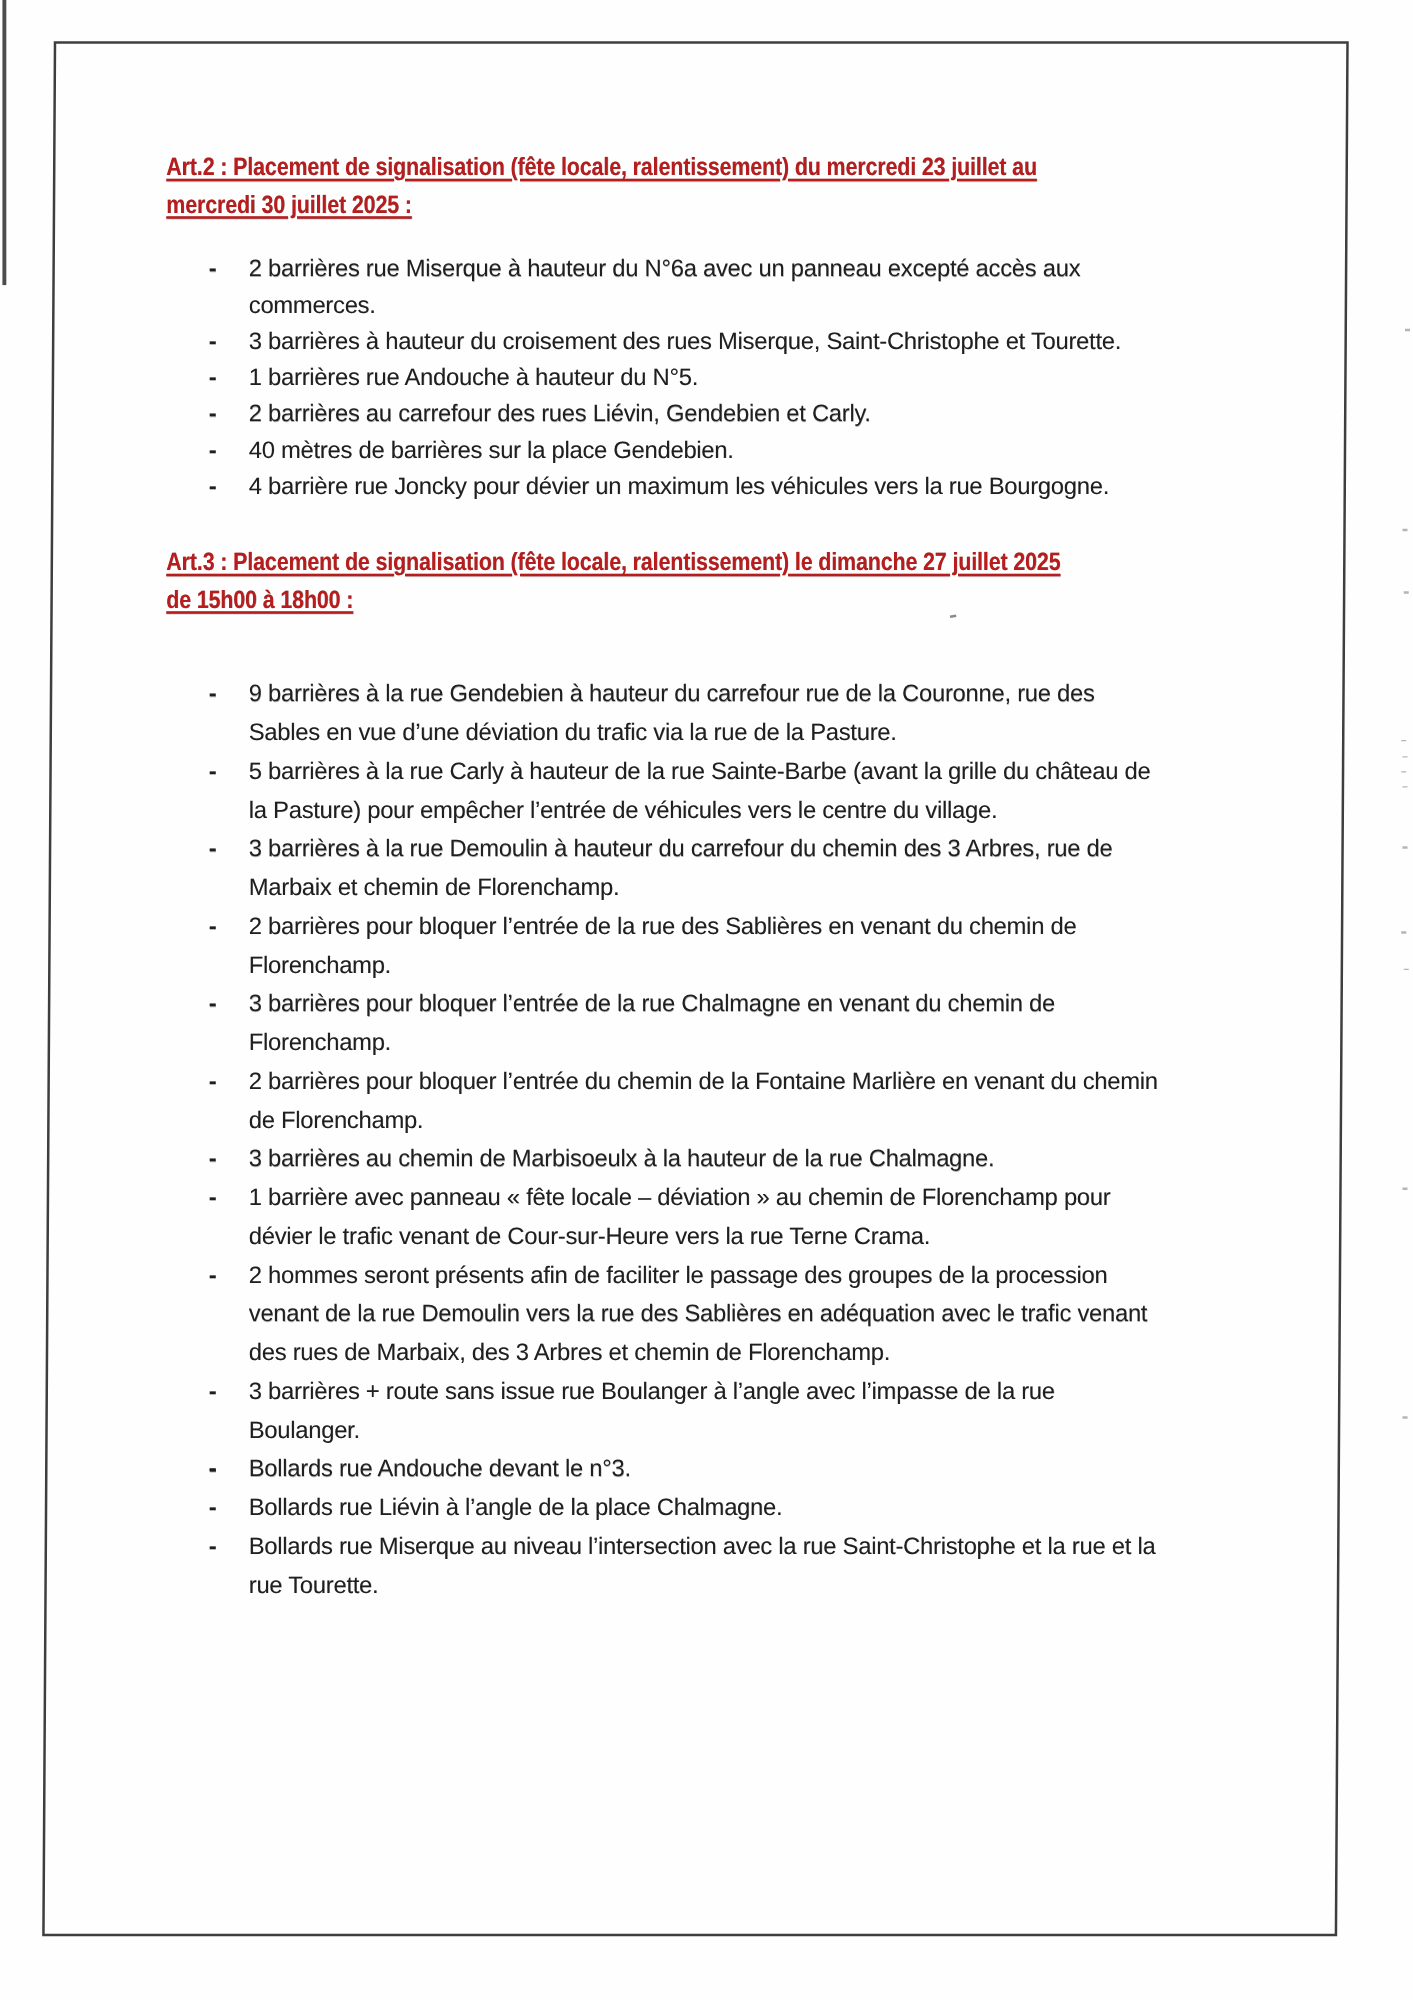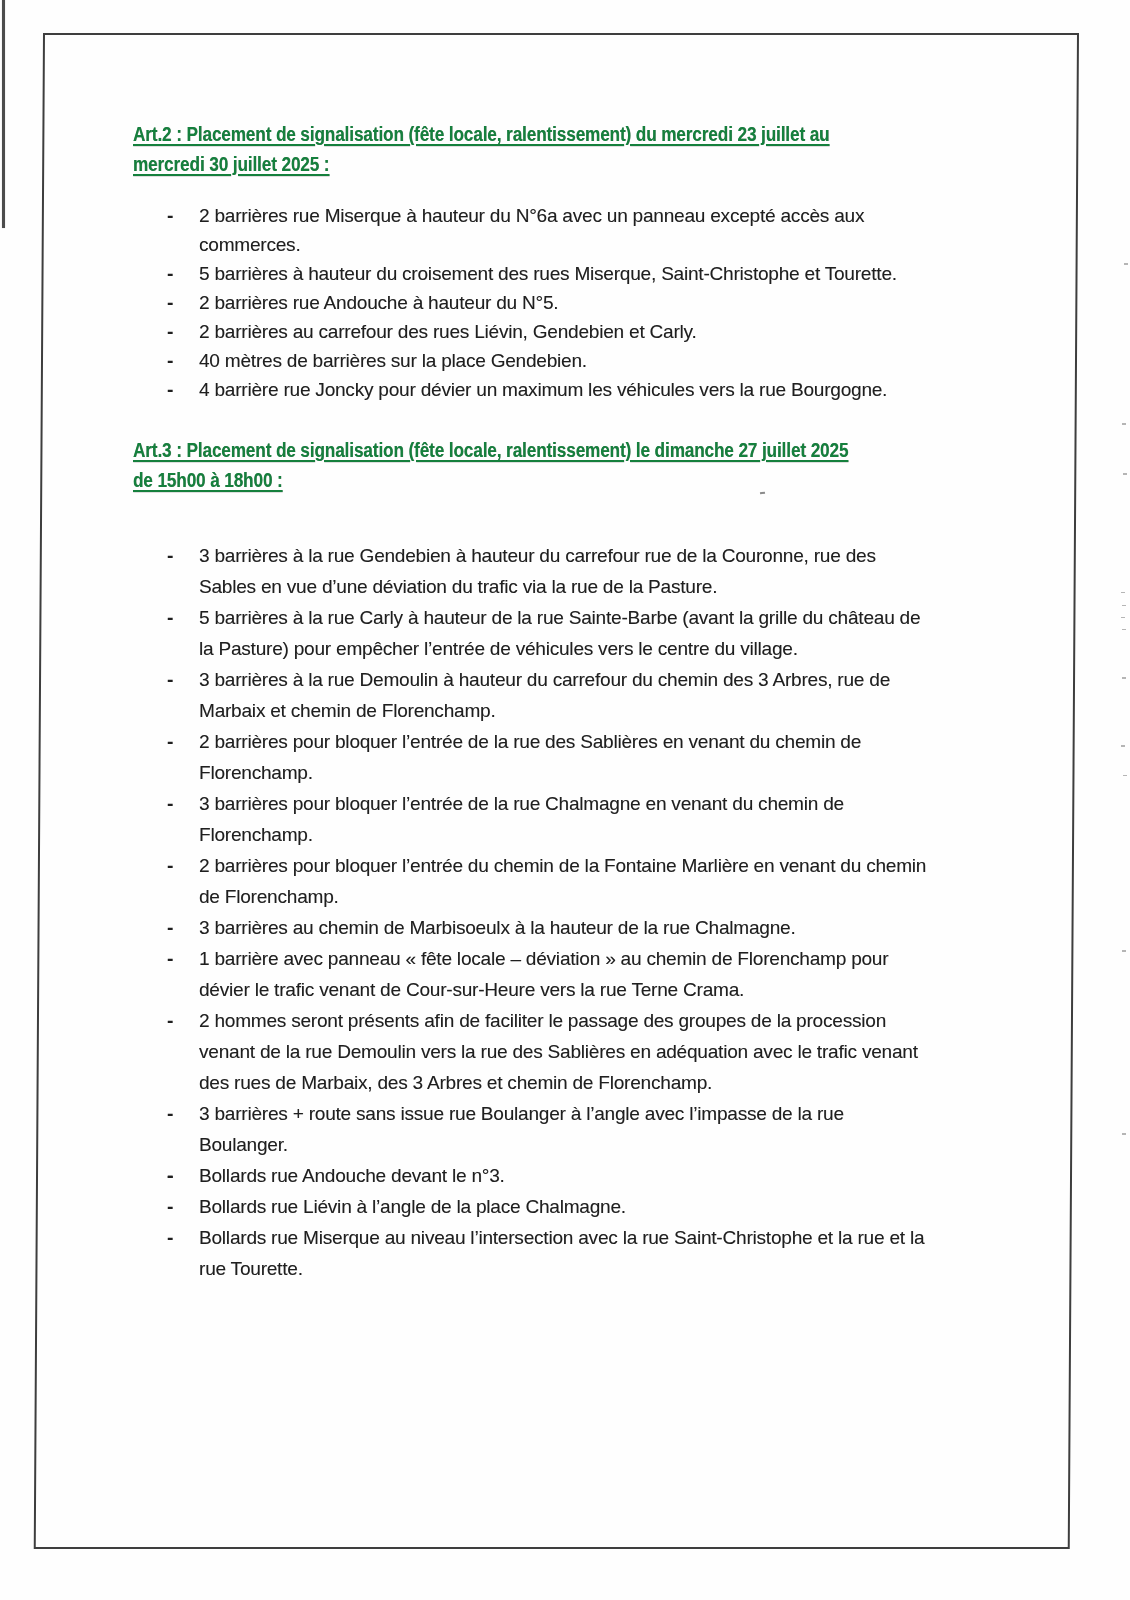--- a/index.html
+++ b/index.html
@@ -33,21 +33,21 @@
     left: 2px;
     top: 0;
     width: 3px;
     height: 228px;
     background: #4c4c4c;
     box-shadow: 0 0 1px rgba(0,0,0,0.4);
   }
   .doc-heading {
     position: absolute;
     left: 133px;
-    color: #15803d;
+    color: #b91c1c;
   }
   .heading-line {
     font-size: 20px;
     font-weight: bold;
     line-height: 29.5px;
     white-space: nowrap;
     transform: scaleX(0.855);
     transform-origin: 0 50%;
     text-decoration: underline;
     text-decoration-thickness: 2.2px;
@@ -96,34 +96,34 @@
 
   <div class="page-border"></div>
 
   <div class="doc-heading" id="art2-heading">
     <div class="heading-line">Art.2 : Placement de signalisation (fête locale, ralentissement) du mercredi 23 juillet au</div>
     <div class="heading-line">mercredi 30 juillet 2025 :</div>
   </div>
 
   <div class="bullet-list" id="art2-list">
       <div class="bullet-item"><span class="dash">-</span><span class="item-text">2 barrières rue Miserque à hauteur du N°6a avec un panneau excepté accès aux commerces.</span></div>
-      <div class="bullet-item"><span class="dash">-</span><span class="item-text">5 barrières à hauteur du croisement des rues Miserque, Saint-Christophe et Tourette.</span></div>
-      <div class="bullet-item"><span class="dash">-</span><span class="item-text">2 barrières rue Andouche à hauteur du N°5.</span></div>
+      <div class="bullet-item"><span class="dash">-</span><span class="item-text">3 barrières à hauteur du croisement des rues Miserque, Saint-Christophe et Tourette.</span></div>
+      <div class="bullet-item"><span class="dash">-</span><span class="item-text">1 barrières rue Andouche à hauteur du N°5.</span></div>
       <div class="bullet-item"><span class="dash">-</span><span class="item-text">2 barrières au carrefour des rues Liévin, Gendebien et Carly.</span></div>
       <div class="bullet-item"><span class="dash">-</span><span class="item-text">40 mètres de barrières sur la place Gendebien.</span></div>
       <div class="bullet-item"><span class="dash">-</span><span class="item-text">4 barrière rue Joncky pour dévier un maximum les véhicules vers la rue Bourgogne.</span></div>
     </div>
 
   <div class="doc-heading" id="art3-heading">
     <div class="heading-line">Art.3 : Placement de signalisation (fête locale, ralentissement) le dimanche 27 juillet 2025</div>
     <div class="heading-line">de 15h00 à 18h00 :</div>
   </div>
 
   <div class="bullet-list" id="art3-list">
-      <div class="bullet-item"><span class="dash">-</span><span class="item-text">3 barrières à la rue Gendebien à hauteur du carrefour rue de la Couronne, rue des Sables en vue d’une déviation du trafic via la rue de la Pasture.</span></div>
+      <div class="bullet-item"><span class="dash">-</span><span class="item-text">9 barrières à la rue Gendebien à hauteur du carrefour rue de la Couronne, rue des Sables en vue d’une déviation du trafic via la rue de la Pasture.</span></div>
       <div class="bullet-item"><span class="dash">-</span><span class="item-text">5 barrières à la rue Carly à hauteur de la rue Sainte-Barbe (avant la grille du château de la Pasture) pour empêcher l’entrée de véhicules vers le centre du village.</span></div>
       <div class="bullet-item"><span class="dash">-</span><span class="item-text">3 barrières à la rue Demoulin à hauteur du carrefour du chemin des 3 Arbres, rue de Marbaix et chemin de Florenchamp.</span></div>
       <div class="bullet-item"><span class="dash">-</span><span class="item-text">2 barrières pour bloquer l’entrée de la rue des Sablières en venant du chemin de Florenchamp.</span></div>
       <div class="bullet-item"><span class="dash">-</span><span class="item-text">3 barrières pour bloquer l’entrée de la rue Chalmagne en venant du chemin de Florenchamp.</span></div>
       <div class="bullet-item"><span class="dash">-</span><span class="item-text">2 barrières pour bloquer l’entrée du chemin de la Fontaine Marlière en venant du chemin de Florenchamp.</span></div>
       <div class="bullet-item"><span class="dash">-</span><span class="item-text">3 barrières au chemin de Marbisoeulx à la hauteur de la rue Chalmagne.</span></div>
       <div class="bullet-item"><span class="dash">-</span><span class="item-text">1 barrière avec panneau « fête locale – déviation » au chemin de Florenchamp pour dévier le trafic venant de Cour-sur-Heure vers la rue Terne Crama.</span></div>
       <div class="bullet-item"><span class="dash">-</span><span class="item-text">2 hommes seront présents afin de faciliter le passage des groupes de la procession venant de la rue Demoulin vers la rue des Sablières en adéquation avec le trafic venant des rues de Marbaix, des 3 Arbres et chemin de Florenchamp.</span></div>
       <div class="bullet-item"><span class="dash">-</span><span class="item-text">3 barrières + route sans issue rue Boulanger à l’angle avec l’impasse de la rue Boulanger.</span></div>
       <div class="bullet-item"><span class="dash">-</span></div>

